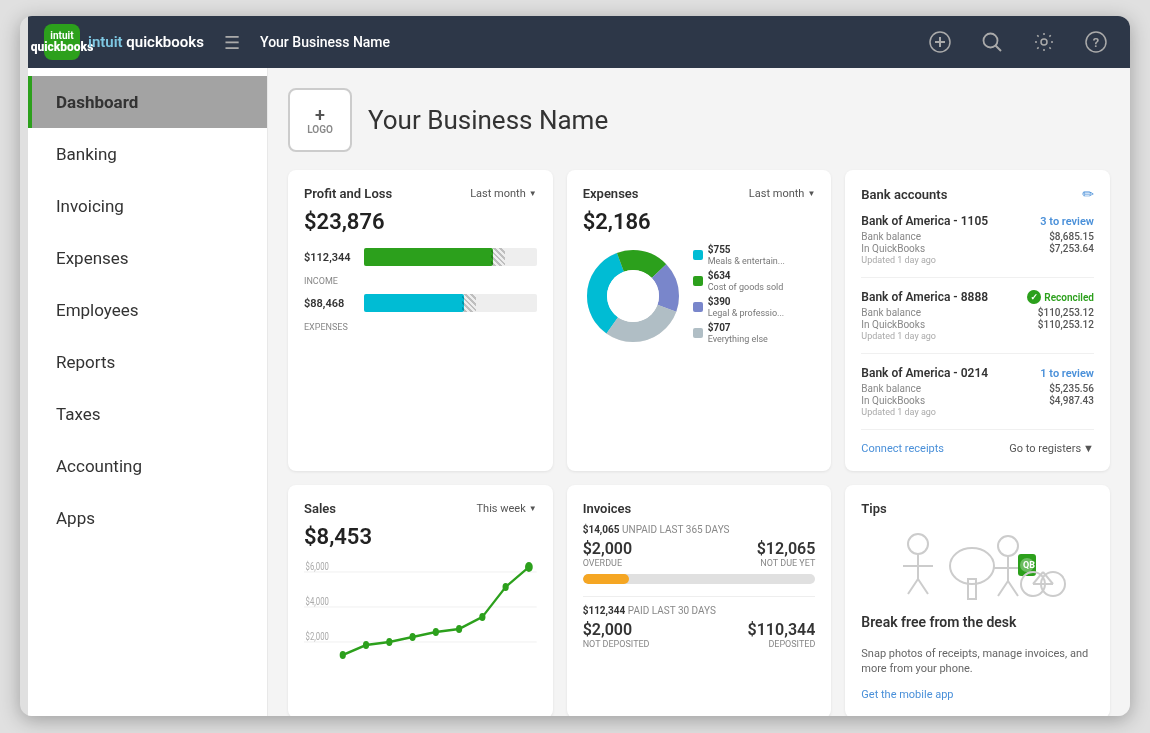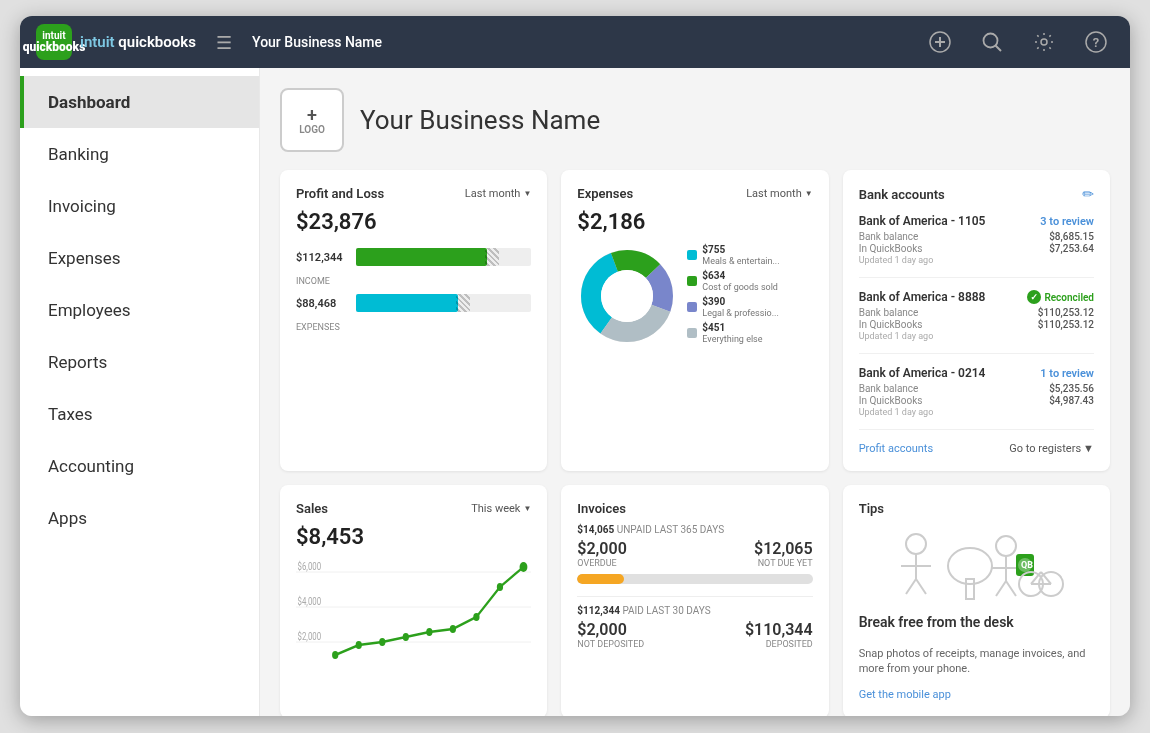--- a/index.html
+++ b/index.html
@@ -14,20 +14,21 @@
     
     .app-shell {
       width: 1110px;
       height: 700px;
       margin: 16px auto;
       border-radius: 12px;
       overflow: hidden;
       box-shadow: 0 4px 20px rgba(0,0,0,0.3);
       display: flex;
       flex-direction: column;
+      padding-left: 8px;
     }
 
     
     .top-nav {
       background: #2d3748;
       height: 52px;
       display: flex;
       align-items: center;
       padding: 0 16px;
       gap: 16px;
@@ -108,21 +109,21 @@
       padding: 16px 24px;
       font-size: 17px;
       color: #333;
       cursor: pointer;
       font-weight: 400;
       border-left: 4px solid transparent;
     }
     .sidebar-item.active {
       font-weight: 700;
       border-left: 4px solid #2ca01c;
-      background: #e5e5e5;
+      background: #a3a3a3;
     }
 
     
     .content-area {
       flex: 1;
       background: #f4f4f4;
       overflow-y: auto;
       padding: 20px;
     }
 
@@ -588,21 +589,21 @@
               <div class="legend-item">
                 <div class="legend-dot" style="background:#7986cb;"></div>
                 <div>
                   <div class="legend-text legend-amount">$390</div>
                   <div class="legend-label">Legal &amp; professio...</div>
                 </div>
               </div>
               <div class="legend-item">
                 <div class="legend-dot" style="background:#b0bec5;"></div>
                 <div>
-                  <div class="legend-text legend-amount">$451</div>
+                  <div class="legend-text legend-amount">$707</div>
                   <div class="legend-label">Everything else</div>
                 </div>
               </div>
             </div>
           </div>
         </div>
 
         <div class="card">
           <div class="bank-card-header">
             <span class="card-title">Bank accounts</span>
@@ -654,21 +655,21 @@
               <span class="bank-balance-amount">$5,235.56</span>
             </div>
             <div class="bank-balance-row">
               <span class="bank-balance-label">In QuickBooks</span>
               <span class="bank-balance-amount">$4,987.43</span>
             </div>
             <div class="bank-updated">Updated 1 day ago</div>
           </div>
 
           <div class="bank-footer">
-            <span class="connect-link">Profit accounts</span>
+            <span class="connect-link">Connect receipts</span>
             <span class="go-registers">
               <span>Go to registers</span>
               <span>▼</span>
             </span>
           </div>
         </div>
 
         <div class="card">
           <div class="card-header">
             <span class="card-title">Sales</span>

